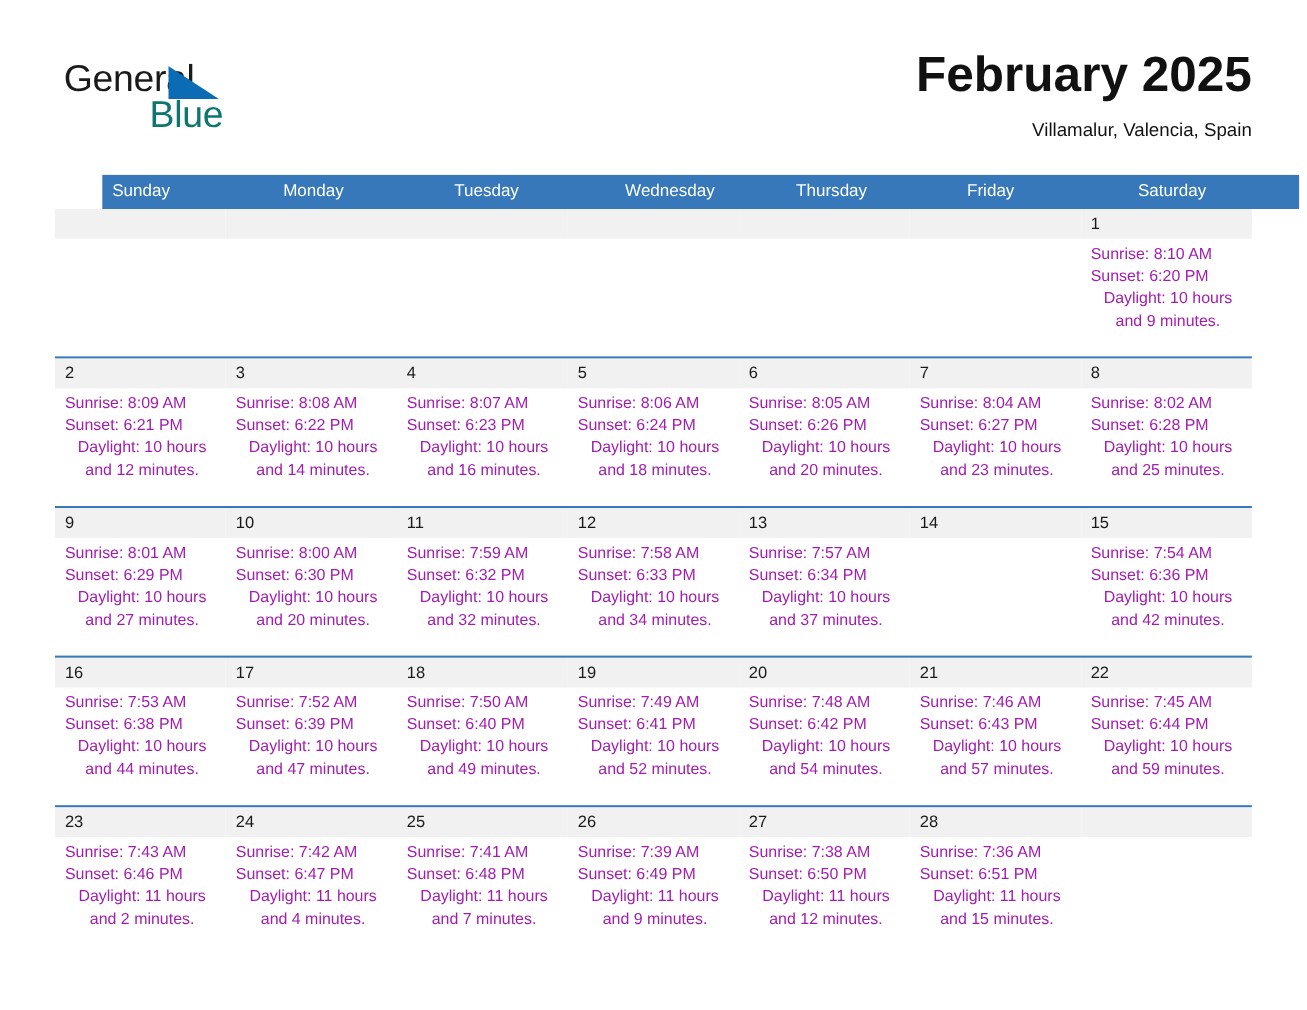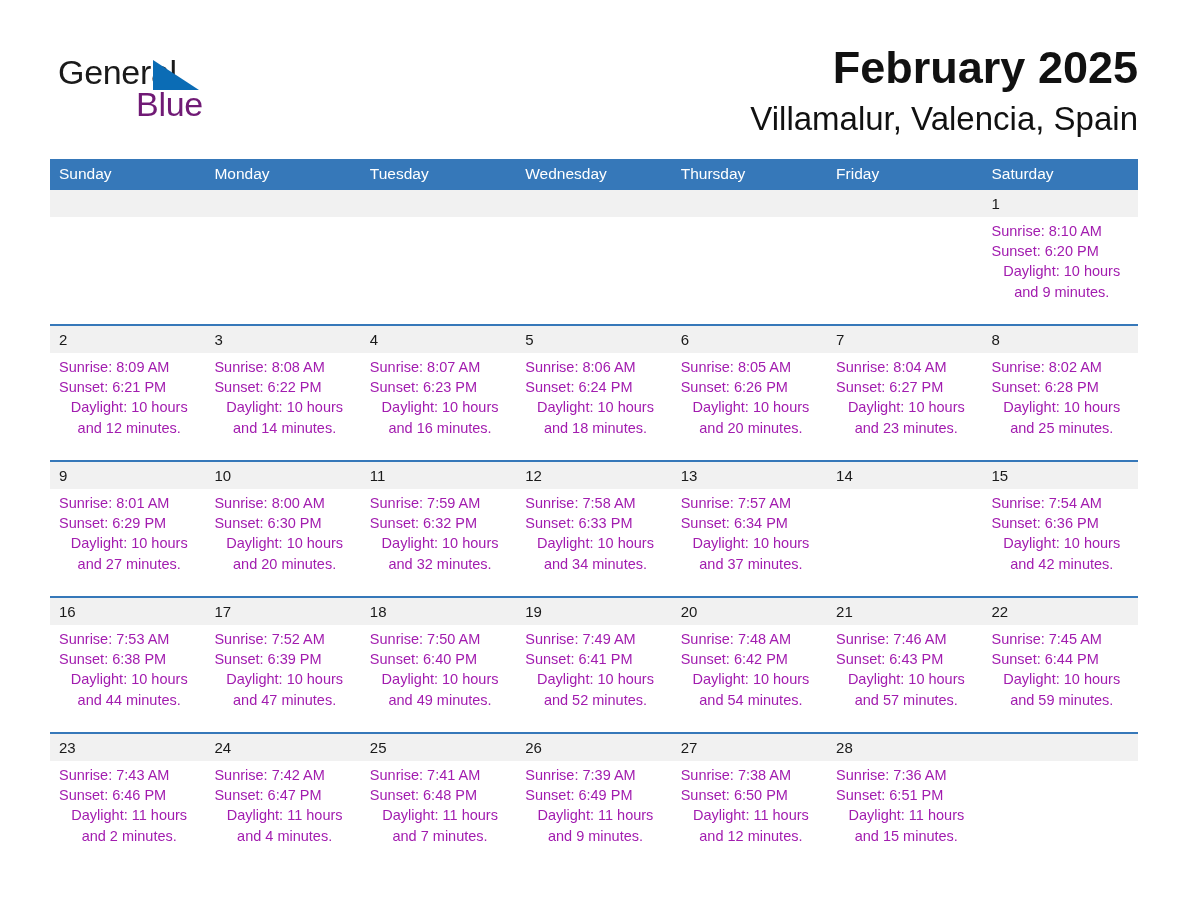--- a/index.html
+++ b/index.html
@@ -53,41 +53,41 @@
     left: 95px;
     top: 8px;
     width: 46px;
     height: 30px;
   }
   .logo-blue {
     position: absolute;
     left: 78px;
     top: 32px;
     font-size: 34px;
-    color: #701a75;
+    color: #0f766e;
     line-height: 40px;
     letter-spacing: -0.3px;
   }
 
   .title-block {
     position: absolute;
     right: 0px;
     top: 0px;
     text-align: right;
   }
   .month-title {
     font-size: 45px;
     line-height: 56px;
     color: #111111;
     font-weight: bold;
     margin: 0;
     white-space: nowrap;
   }
   .location-title {
-    font-size: 33px;
+    font-size: 17px;
     line-height: 34px;
     color: #111111;
     font-weight: normal;
     margin: 6px 0 0 0;
     white-space: nowrap;
   }
 
   
   .calendar {
     position: absolute;
@@ -96,20 +96,21 @@
     width: 1088px;
   }
 
   .cal-row {
     display: flex;
     width: 100%;
   }
 
   .head-row {
     background: #3678b9;
+    margin-left: 43px;
   }
   .head-cell {
     flex: 1 1 0;
     min-width: 0;
     box-sizing: border-box;
     padding: 5px 0 6px 9px;
     color: #ffffff;
     font-size: 15.5px;
     line-height: 20px;
   }

